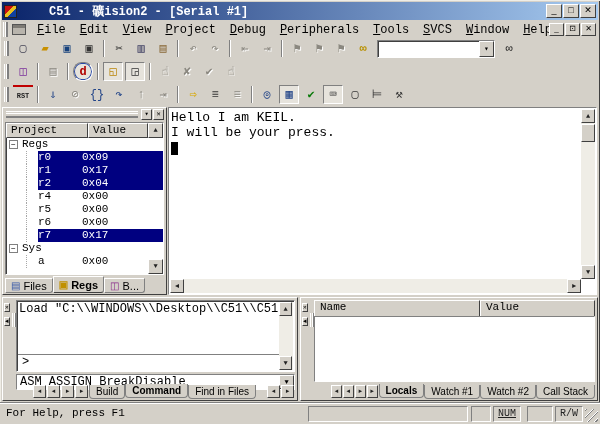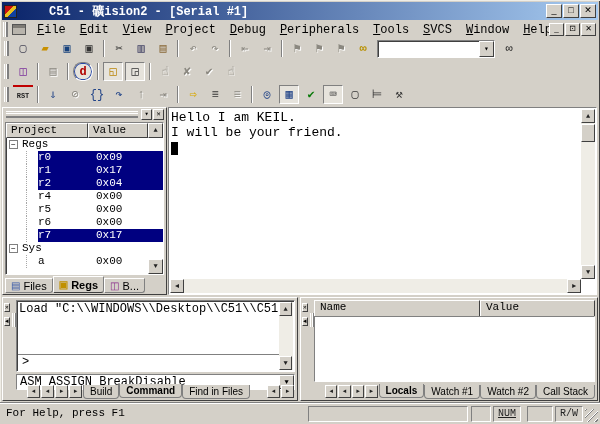--- a/index.html
+++ b/index.html
@@ -62,21 +62,21 @@
     border:1px solid;border-color:#808080 #fff #fff #808080;box-shadow:inset 1px 1px 0 #404040;overflow:hidden;}
   .rp-cols{display:flex;height:15px;}
   .hcell{height:15px;background:#d4d0c8;border:1px solid;border-color:#fff #404040 #404040 #fff;
     font-size:11px;padding:0 4px;line-height:13px;}
   .hc1{width:82px;} .hc2{flex:1;}
   .scroll-btn{width:15px;height:15px;background:#d4d0c8;border:1px solid;border-color:#fff #404040 #404040 #fff;
     font-size:7px;line-height:12px;text-align:center;color:#222;}
   .rrow{display:flex;height:13px;font-size:11px;line-height:13px;}
   .ind{width:32px;position:relative;}
   .ind::before{content:"";position:absolute;left:20px;top:0;bottom:0;border-left:1px dotted #a8a8a8;}
-  .rowsel{flex:1;display:flex;gap:14px;}
+  .rowsel{flex:1;display:flex;}
   .rrow.sel .rowsel{background:#000080;color:#fff;}
   .rname{width:44px;}
   .rval{flex:1;}
   .grow{display:flex;height:13px;font-size:11px;line-height:13px;align-items:center;}
   .exbox{width:9px;height:9px;border:1px solid #808080;background:#fff;font-size:8px;line-height:7px;
     text-align:center;margin:0 4px 0 3px;}
   .rp-vdn{position:absolute;right:0;bottom:0;}
   .rp-tabs{position:absolute;left:2px;bottom:1px;height:17px;display:flex;align-items:flex-end;}
   .ptab{display:flex;align-items:center;gap:3px;height:15px;padding:0 5px;font-size:11px;
     font-family:"Liberation Sans",sans-serif;border:1px solid #808080;border-top-color:#fff;border-left-color:#fff;
@@ -105,21 +105,21 @@
     border:1px solid;border-color:#808080 #fff #fff #808080;box-shadow:inset 1px 1px 0 #404040;}
   .outtext{position:absolute;left:2px;top:1px;right:15px;height:51px;font-size:12px;line-height:14px;
     white-space:nowrap;overflow:hidden;}
   .prompt{position:absolute;left:1px;right:15px;bottom:1px;height:16px;border-top:1px solid #808080;
     font-size:12px;line-height:15px;padding-left:4px;background:#fff;}
   .o-vscroll{position:absolute;top:1px;right:1px;width:14px;bottom:1px;background:#efede6;}
   .assist{position:absolute;left:13px;top:76px;right:2px;height:16px;background:#fff;
     border:1px solid;border-color:#808080 #fff #fff #808080;font-size:12px;line-height:14px;padding-left:3px;}
   .assist-btn{position:absolute;right:0;top:0;width:15px;height:14px;background:#d4d0c8;
     border:1px solid;border-color:#fff #404040 #404040 #fff;font-size:7px;line-height:12px;text-align:center;}
-  .tabbar{position:absolute;left:24px;right:2px;bottom:1px;height:14px;display:flex;align-items:stretch;justify-content:center;}
+  .tabbar{position:absolute;left:30px;right:2px;bottom:1px;height:14px;display:flex;align-items:stretch;justify-content:center;}
   .navbtn{width:13px;height:13px;background:#d4d0c8;border:1px solid;border-color:#fff #404040 #404040 #fff;
     font-size:6px;line-height:11px;text-align:center;color:#222;margin-right:1px;}
   .btab{padding:0 6px;font-size:10px;line-height:13px;font-family:"Liberation Sans",sans-serif;
     border:1px solid #808080;border-top:none;background:#d4d0c8;border-radius:0 0 4px 4px;white-space:nowrap;}
   .btab.active{font-weight:bold;position:relative;top:-1px;height:14px;}
   .tab-scroll{margin-left:auto;display:flex;gap:0;}
   .watchpane{position:absolute;left:300px;top:297px;right:2px;height:104px;background:#d4d0c8;
     border:1px solid;border-color:#fff #404040 #404040 #fff;}
   .whead{position:absolute;left:13px;top:2px;right:2px;height:16px;display:flex;}
   .wcell{height:23px;background:#d4d0c8;border:1px solid;border-color:#fff #404040 #404040 #fff;
@@ -337,21 +337,21 @@
           <span>Regs</span>
         </span>
         <span class="ptab">
           <span class="tabicon" style="color:#8a2a8a">◫</span>
           <span>B...</span>
         </span>
       </div>
     </div>
 
     <div class="serial">
-      <div class="stext"><span>Hello I am KEIL.</span><br><span>I will be your friend.</span><br><span class="cursor"></span></div>
+      <div class="stext"><span>Hello I am KEIL.</span><br><span>I will be your press.</span><br><span class="cursor"></span></div>
       <div class="s-vscroll">
         <span class="abtn" style="top:0;left:0;">▲</span>
         <span class="s-vthumb"></span>
         <span class="abtn" style="bottom:0;left:0;">▼</span>
       </div>
       <div class="s-hscroll">
         <span class="abtn" style="left:0;top:0;">◄</span>
         <span class="abtn" style="right:0;top:0;">►</span>
       </div>
     </div>

